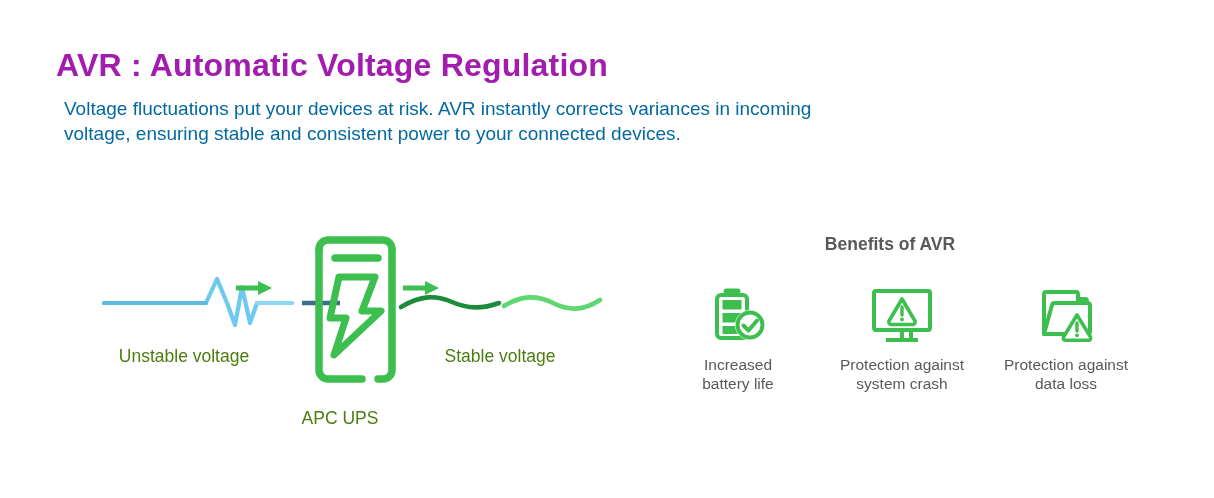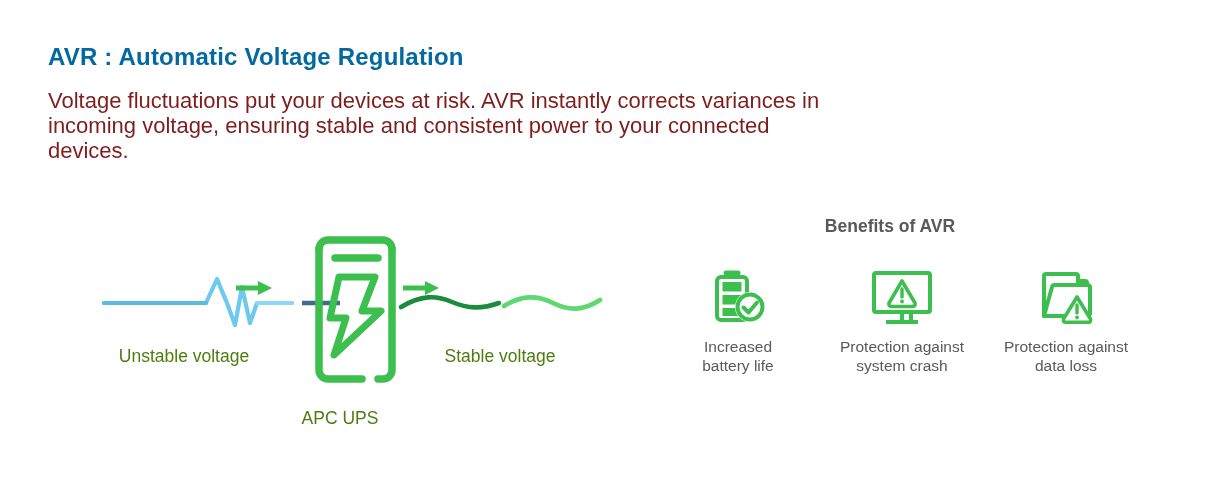--- a/index.html
+++ b/index.html
@@ -16,34 +16,34 @@
   }
 
   
   .header {
     position: absolute;
     left: 48px;
     top: 38px;
     width: 900px;
   }
   .page-title {
-    font-size: 24px;
+    font-size: 32px;
     font-weight: bold;
-    color: #0369a1;
+    color: #a21caf;
     letter-spacing: 0.2px;
-    margin: 0;
+    margin: 8px;
     line-height: 38px;
     white-space: nowrap;
   }
   .page-subtitle {
-    margin: 0;
+    margin: 16px;
     margin-top: 12px;
-    font-size: 22px;
+    font-size: 19px;
     line-height: 25px;
-    color: #7f1d1d;
+    color: #0369a1;
     max-width: 790px;
   }
 
   
   .flow {
     position: absolute;
     left: 90px;
     top: 215px;
     width: 540px;
     height: 230px;
@@ -81,21 +81,21 @@
     position: absolute;
     left: 662px;
     top: 215px;
     width: 520px;
   }
   .benefits-title {
     font-size: 17.5px;
     font-weight: bold;
     color: #58595b;
     text-align: center;
-    margin: 0;
+    margin: 18px;
     width: 456px;
     margin-left: 0px;
     line-height: 22px;
   }
   .benefit-row {
     display: flex;
     align-items: flex-start;
     justify-content: flex-start;
     margin-top: 31px;
     width: 520px;

